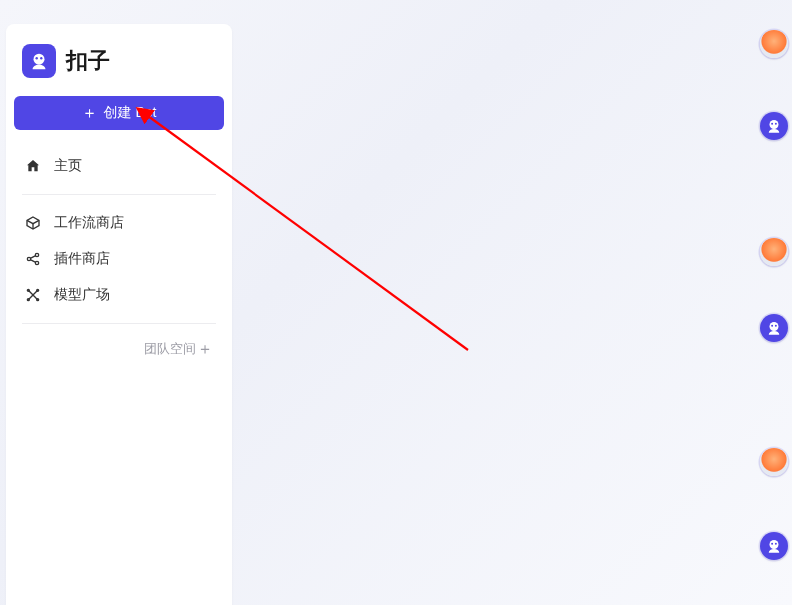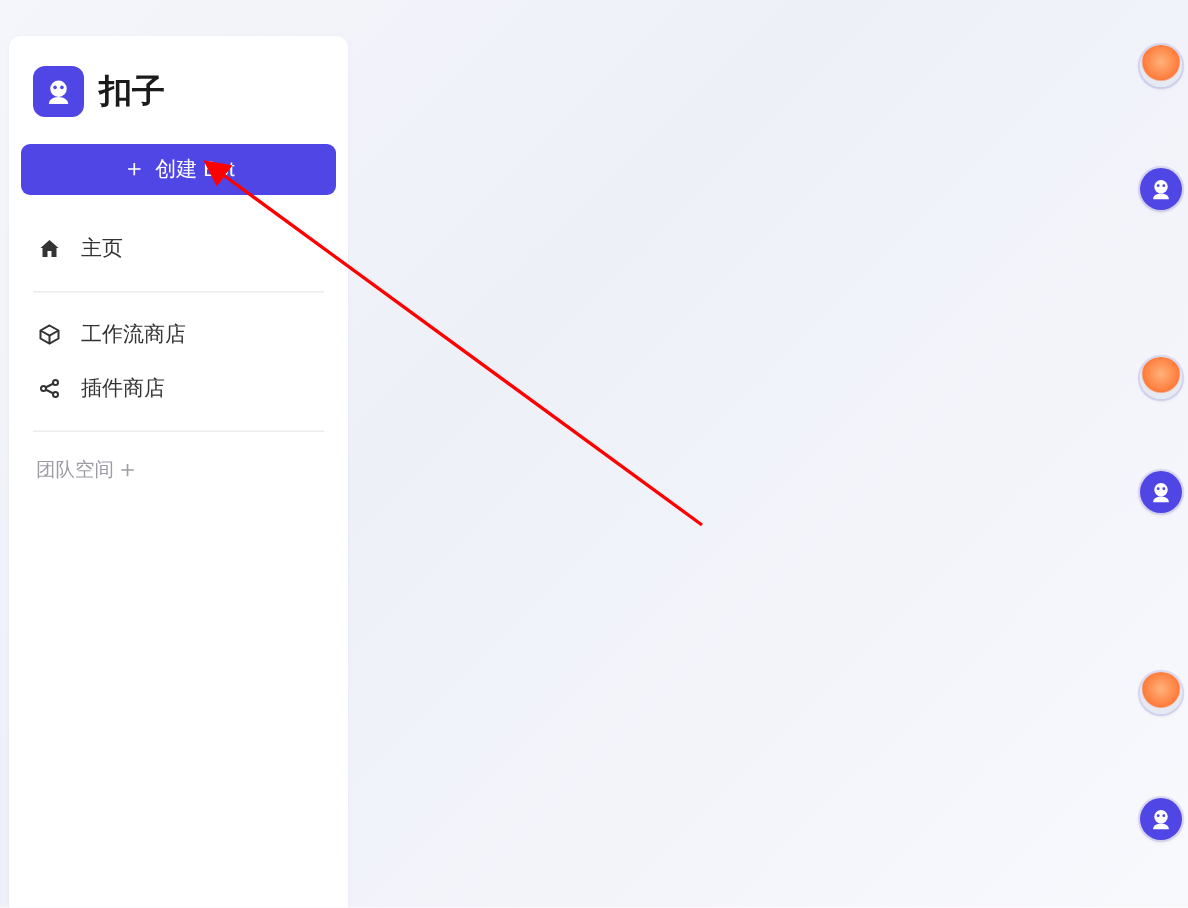--- a/index.html
+++ b/index.html
@@ -78,21 +78,21 @@
       margin: 10px 8px;
     }
     .section-label {
       font-size: 13px;
       color: #9c9ca5;
       padding: 6px 10px 8px 10px;
     }
     .team-header {
       display: flex;
       align-items: center;
-      justify-content: flex-start;
+      justify-content: flex-end;
       padding: 6px 10px;
     }
     .team-header .label {
       font-size: 13px;
       color: #9c9ca5;
     }
     .team-header .add {
       width: 18px;
       height: 18px;
       display: flex;
@@ -188,20 +188,33 @@
     <span class="icon">
       <svg viewBox="0 0 24 24" fill="none" stroke="currentColor" stroke-width="2">
           <circle cx="6" cy="12" r="2.5"></circle>
           <circle cx="18" cy="6" r="2.5"></circle>
           <circle cx="18" cy="18" r="2.5"></circle>
           <line x1="8" y1="11" x2="16" y2="7"></line>
           <line x1="8" y1="13" x2="16" y2="17"></line>
         </svg>
     </span>
     <span>插件商店</span>
+  </div>
+  <div class="nav-item">
+    <span class="icon">
+      <svg viewBox="0 0 24 24" fill="none" stroke="currentColor" stroke-width="2">
+          <line x1="5" y1="5" x2="19" y2="19"></line>
+          <line x1="19" y1="5" x2="5" y2="19"></line>
+          <circle cx="5" cy="5" r="1.5"></circle>
+          <circle cx="19" cy="5" r="1.5"></circle>
+          <circle cx="5" cy="19" r="1.5"></circle>
+          <circle cx="19" cy="19" r="1.5"></circle>
+        </svg>
+    </span>
+    <span>模型广场</span>
   </div>
 
   <div class="divider"></div>
 
   <div class="team-header">
     <span class="label">团队空间</span>
     <span class="add">＋</span>
   </div>
 </div>
 

